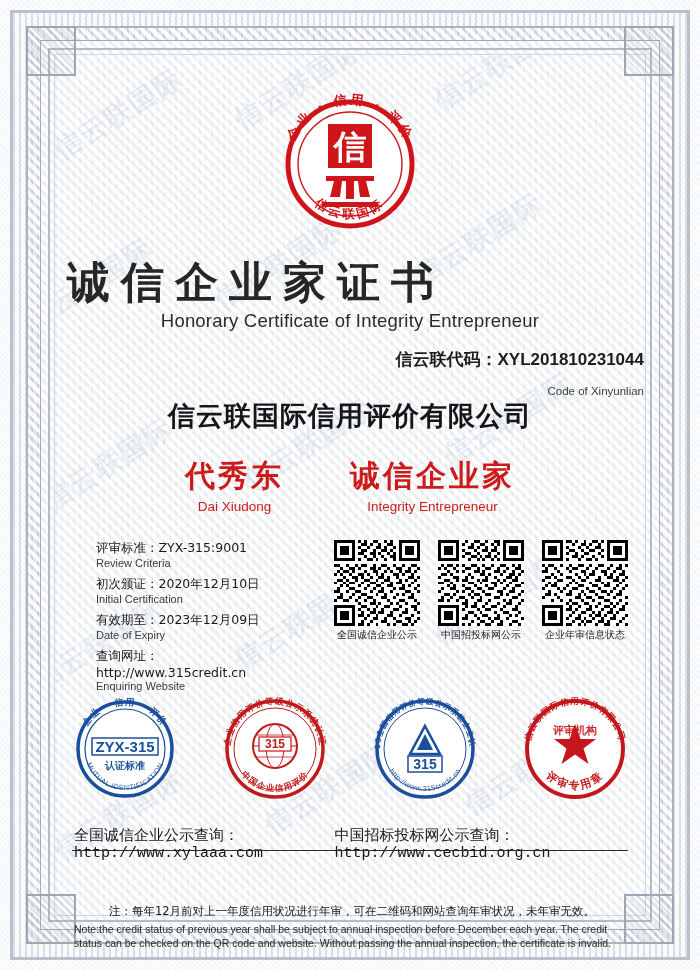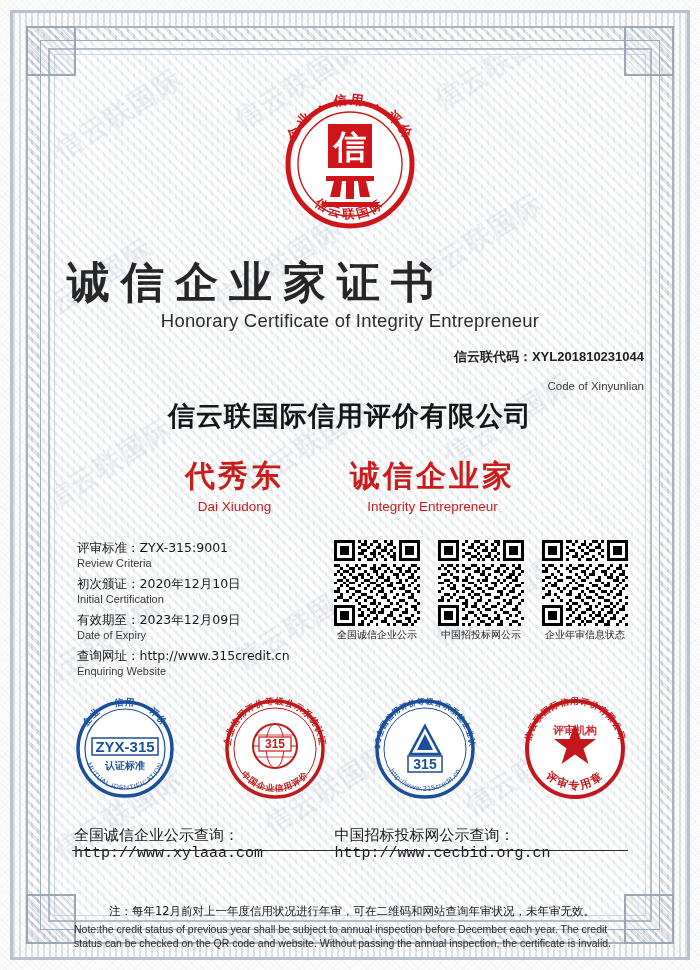--- a/index.html
+++ b/index.html
@@ -129,21 +129,21 @@
     letter-spacing: 0.2px;
   }
 
   .code-row {
     position: absolute;
     top: 292px;
     right: 0;
     text-align: right;
   }
   .code-main {
-    font-size: 13px;
+    font-size: 17px;
     font-weight: bold;
     color: #1d1d1d;
   }
   .code-sub {
     font-size: 11.5px;
     color: #3c3c3c;
     margin-top: 14px;
   }
 
   .company {
@@ -183,21 +183,21 @@
   
   .mid-section {
     position: absolute;
     top: 484px;
     left: 0;
     width: 100%;
     display: flex;
   }
   .info-list {
     width: 236px;
-    padding-left: 21px;
+    padding-left: 40px;
     box-sizing: border-box;
   }
   .info-item { margin-bottom: 7px; }
   .info-cn {
     font-size: 12.5px;
     color: #17181c;
     font-family: "DejaVu Sans", sans-serif;
   }
   .info-en {
     font-size: 11px;

